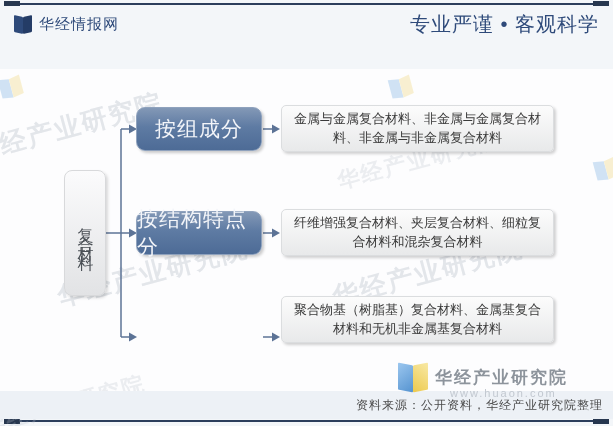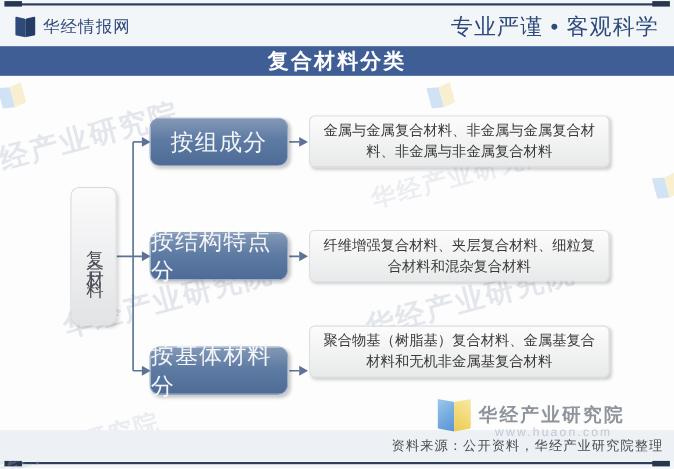--- a/index.html
+++ b/index.html
@@ -98,23 +98,20 @@
     <div class="brand">
       <div class="book-icon">
         <div class="pg l"></div>
         <div class="pg r"></div>
       </div>
       <span class="brand-name">华经情报网</span>
     </div>
     <span class="tagline">专业严谨 • 客观科学</span>
   </div>
 
-  <div class="title-bar">
-    <span class="t">复合材料分类</span>
-  </div>
 
   <div class="content"></div>
 
   <div class="wm" style="left:-30px; top:110px;">华经产业研究院</div>
   <div class="wm" style="left:55px; top:255px;">华经产业研究院</div>
   <div class="wm" style="left:330px; top:255px;">华经产业研究院</div>
   <div class="wm" style="left:335px; top:145px; font-size:22px; opacity:0.7;">华经产业研究院</div>
   <div class="wm" style="left:-20px; top:390px; font-size:22px; opacity:0.7;">华经产业研究院</div>
   <div class="wm-logo" style="left:0px; top:78px;">
     <div class="pg l"></div>
@@ -153,23 +150,20 @@
   <div class="root-box">
     <span>复合材料</span>
   </div>
 
   <div class="branch-box b1">
     <span>按组成分</span>
   </div>
   <div class="branch-box b2">
     <span>按结构特点分</span>
   </div>
-  <div class="branch-box b3">
-    <span>按基体材料分</span>
-  </div>
 
   <div class="desc-box d1">
     <span>金属与金属复合材料、非金属与金属复合材料、非金属与非金属复合材料</span>
   </div>
   <div class="desc-box d2">
     <span>纤维增强复合材料、夹层复合材料、细粒复合材料和混杂复合材料</span>
   </div>
   <div class="desc-box d3">
     <span>聚合物基（树脂基）复合材料、金属基复合材料和无机非金属基复合材料</span>
   </div>

